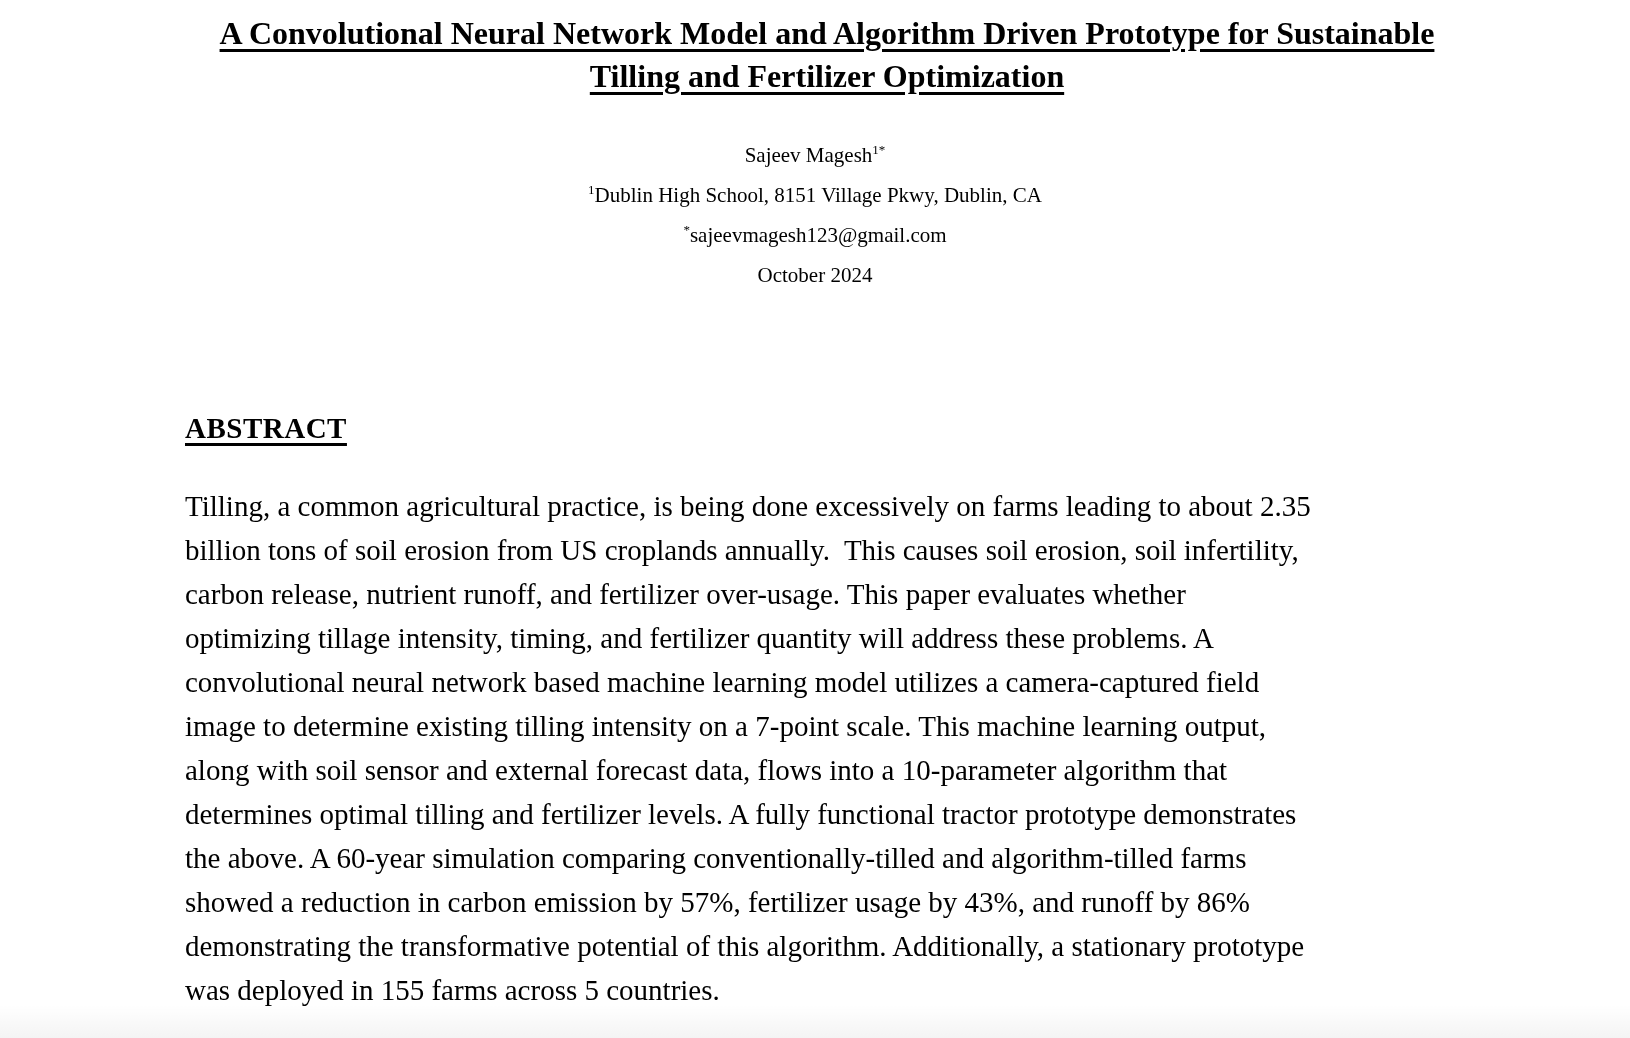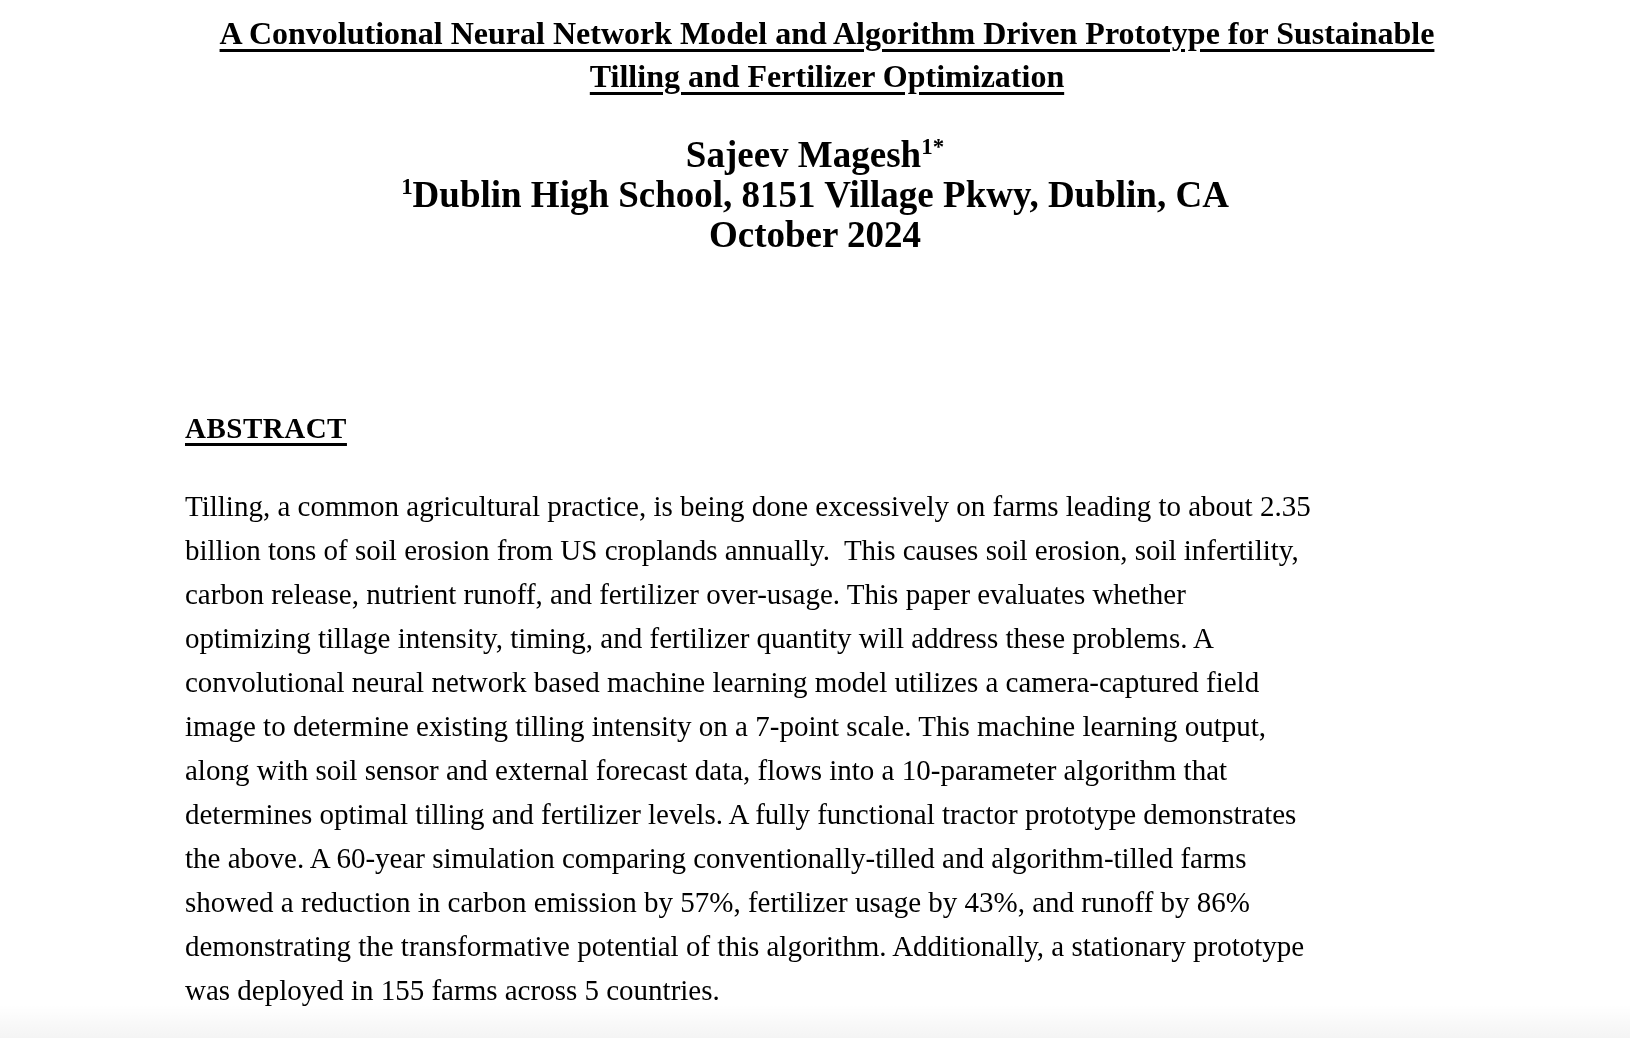--- a/index.html
+++ b/index.html
@@ -47,22 +47,22 @@
     text-decoration-thickness: 2.5px;
     text-underline-offset: 5px;
   }
 
   .author-block {
     position: absolute;
     top: 135px;
     left: 0;
     width: 100%;
     text-align: center;
-    font-weight: bold;
-    font-size: 37px;
+    font-weight: normal;
+    font-size: 21px;
     line-height: 40px;
   }
   .author-block sup {
     font-size: 0.62em;
     vertical-align: super;
     line-height: 0;
   }
 
   .abstract-heading {
     position: absolute;
@@ -99,20 +99,21 @@
       <span class="title-line">A Convolutional Neural Network Model and Algorithm Driven Prototype for Sustainable</span>
     </div>
     <div>
       <span class="title-line">Tilling and Fertilizer Optimization</span>
     </div>
   </div>
 
   <div class="author-block">
     <div><span>Sajeev Magesh</span><sup>1*</sup></div>
     <div><sup>1</sup><span>Dublin High School, 8151 Village Pkwy, Dublin, CA</span></div>
+    <div><sup>*</sup><span>sajeevmagesh123@gmail.com</span></div>
     <div>October 2024</div>
   </div>
 
   <div class="abstract-heading">ABSTRACT</div>
 
   <div class="abstract-body">
     <div class="abs-line">Tilling, a common agricultural practice, is being done excessively on farms leading to about 2.35</div>
     <div class="abs-line">billion tons of soil erosion from US croplands annually.  This causes soil erosion, soil infertility,</div>
     <div class="abs-line">carbon release, nutrient runoff, and fertilizer over-usage. This paper evaluates whether</div>
     <div class="abs-line">optimizing tillage intensity, timing, and fertilizer quantity will address these problems. A</div>

